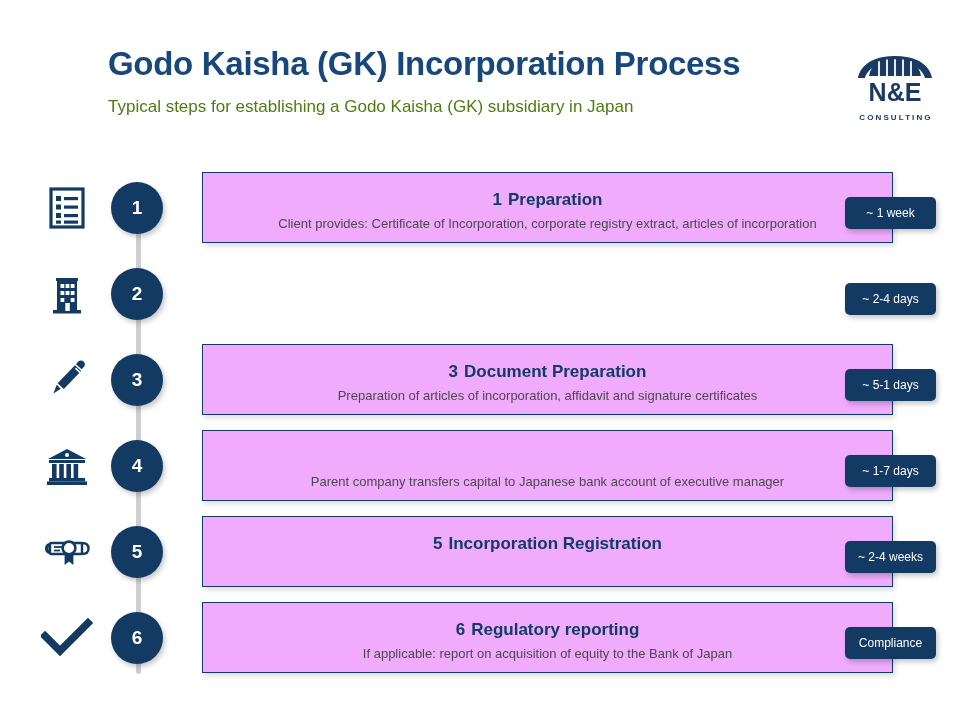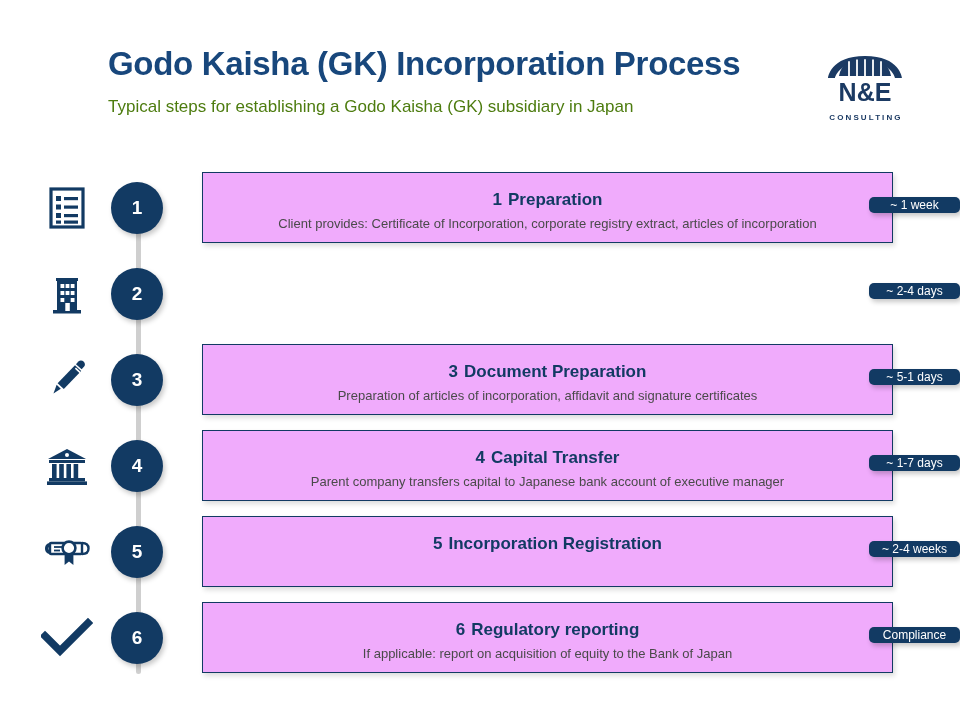--- a/index.html
+++ b/index.html
@@ -40,21 +40,21 @@
     font-size: 17px;
     font-weight: normal;
     color: #4d7c0f;
     line-height: 22px;
     white-space: nowrap;
   }
 
   
   .logo {
     position: absolute;
-    left: 815px;
+    left: 845px;
     top: 48px;
     width: 100px;
     height: 82px;
   }
   .logo-bridge {
     display: block;
     margin: 0 auto;
   }
   .logo-name {
     text-align: center;
@@ -160,32 +160,31 @@
     color: #4a4a4a;
     line-height: 17px;
     white-space: nowrap;
   }
 
   .badge {
     position: absolute;
     left: 845px;
     top: 25px;
     min-width: 91px;
-    height: 16px;
+    height: 32px;
     padding: 0 11px;
     background: #123A63;
     color: #ffffff;
     font-size: 12px;
     border-radius: 5px;
     display: flex;
     align-items: center;
     justify-content: center;
     white-space: nowrap;
     box-shadow: 2px 3px 5px rgba(0,0,0,0.22);
-    margin-left: 24px;
   }
 </style>
 </head>
 <body>
 
 <div class="page">
 
   <div class="header">
     <div class="title">Godo Kaisha (GK) Incorporation Process</div>
     <div class="subtitle">Typical steps for establishing a Godo Kaisha (GK) subsidiary in Japan</div>
@@ -293,23 +292,20 @@
             <rect x="14.2" y="19" width="4.6" height="14"></rect>
             <rect x="21.4" y="19" width="4.6" height="14"></rect>
             <rect x="28.6" y="19" width="4.6" height="14"></rect>
           </g>
           <rect x="4" y="33" width="36" height="3.4" fill="#123A63"></rect>
           <rect x="2" y="36.4" width="40" height="3.6" fill="#123A63"></rect>
         </svg>
       </div>
       <div class="circle">4</div>
       <div class="card">
-        <div class="card-title">
-          <span class="num">4</span><span>Capital Transfer</span>
-        </div>
         <div class="card-desc">Parent company transfers capital to Japanese bank account of executive manager</div>
       </div>
       <div class="badge">~ 1-7 days</div>
     </div>
 
     <div class="row">
       <div class="row-icon">
         <svg width="50" height="36" viewBox="0 0 50 36">
           <path d="M9 9 C5 9, 3 11, 3 14.5 C3 18, 5 20, 9 20 L9 17 C7.5 17, 6.5 16, 6.5 14.5 C6.5 13, 7.5 12, 9 12 Z" fill="#123A63"></path>
           <rect x="8" y="9" width="32" height="11" rx="1" fill="none" stroke="#123A63" stroke-width="2.4"></rect>

